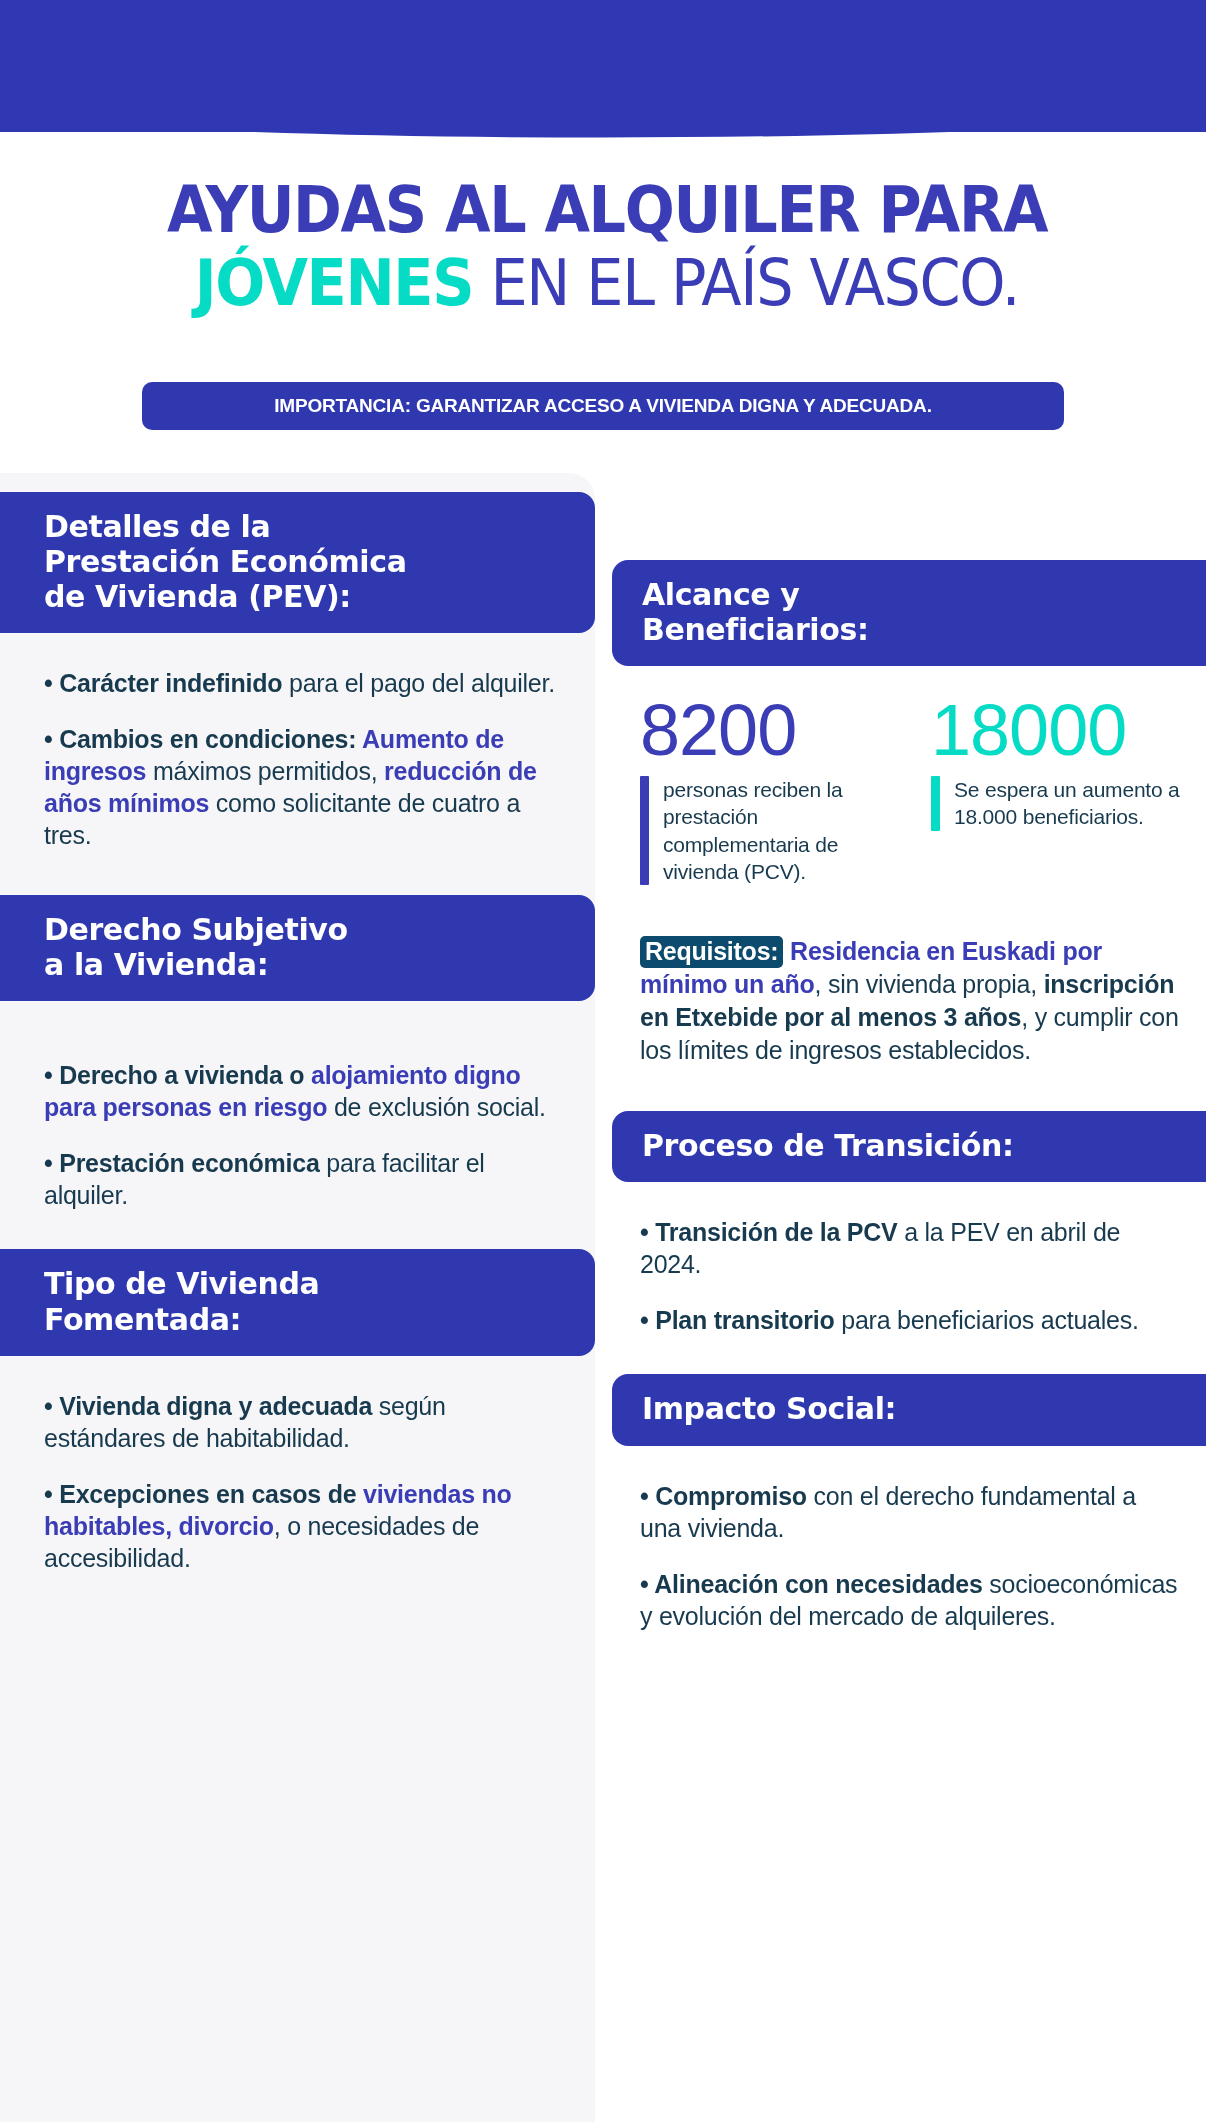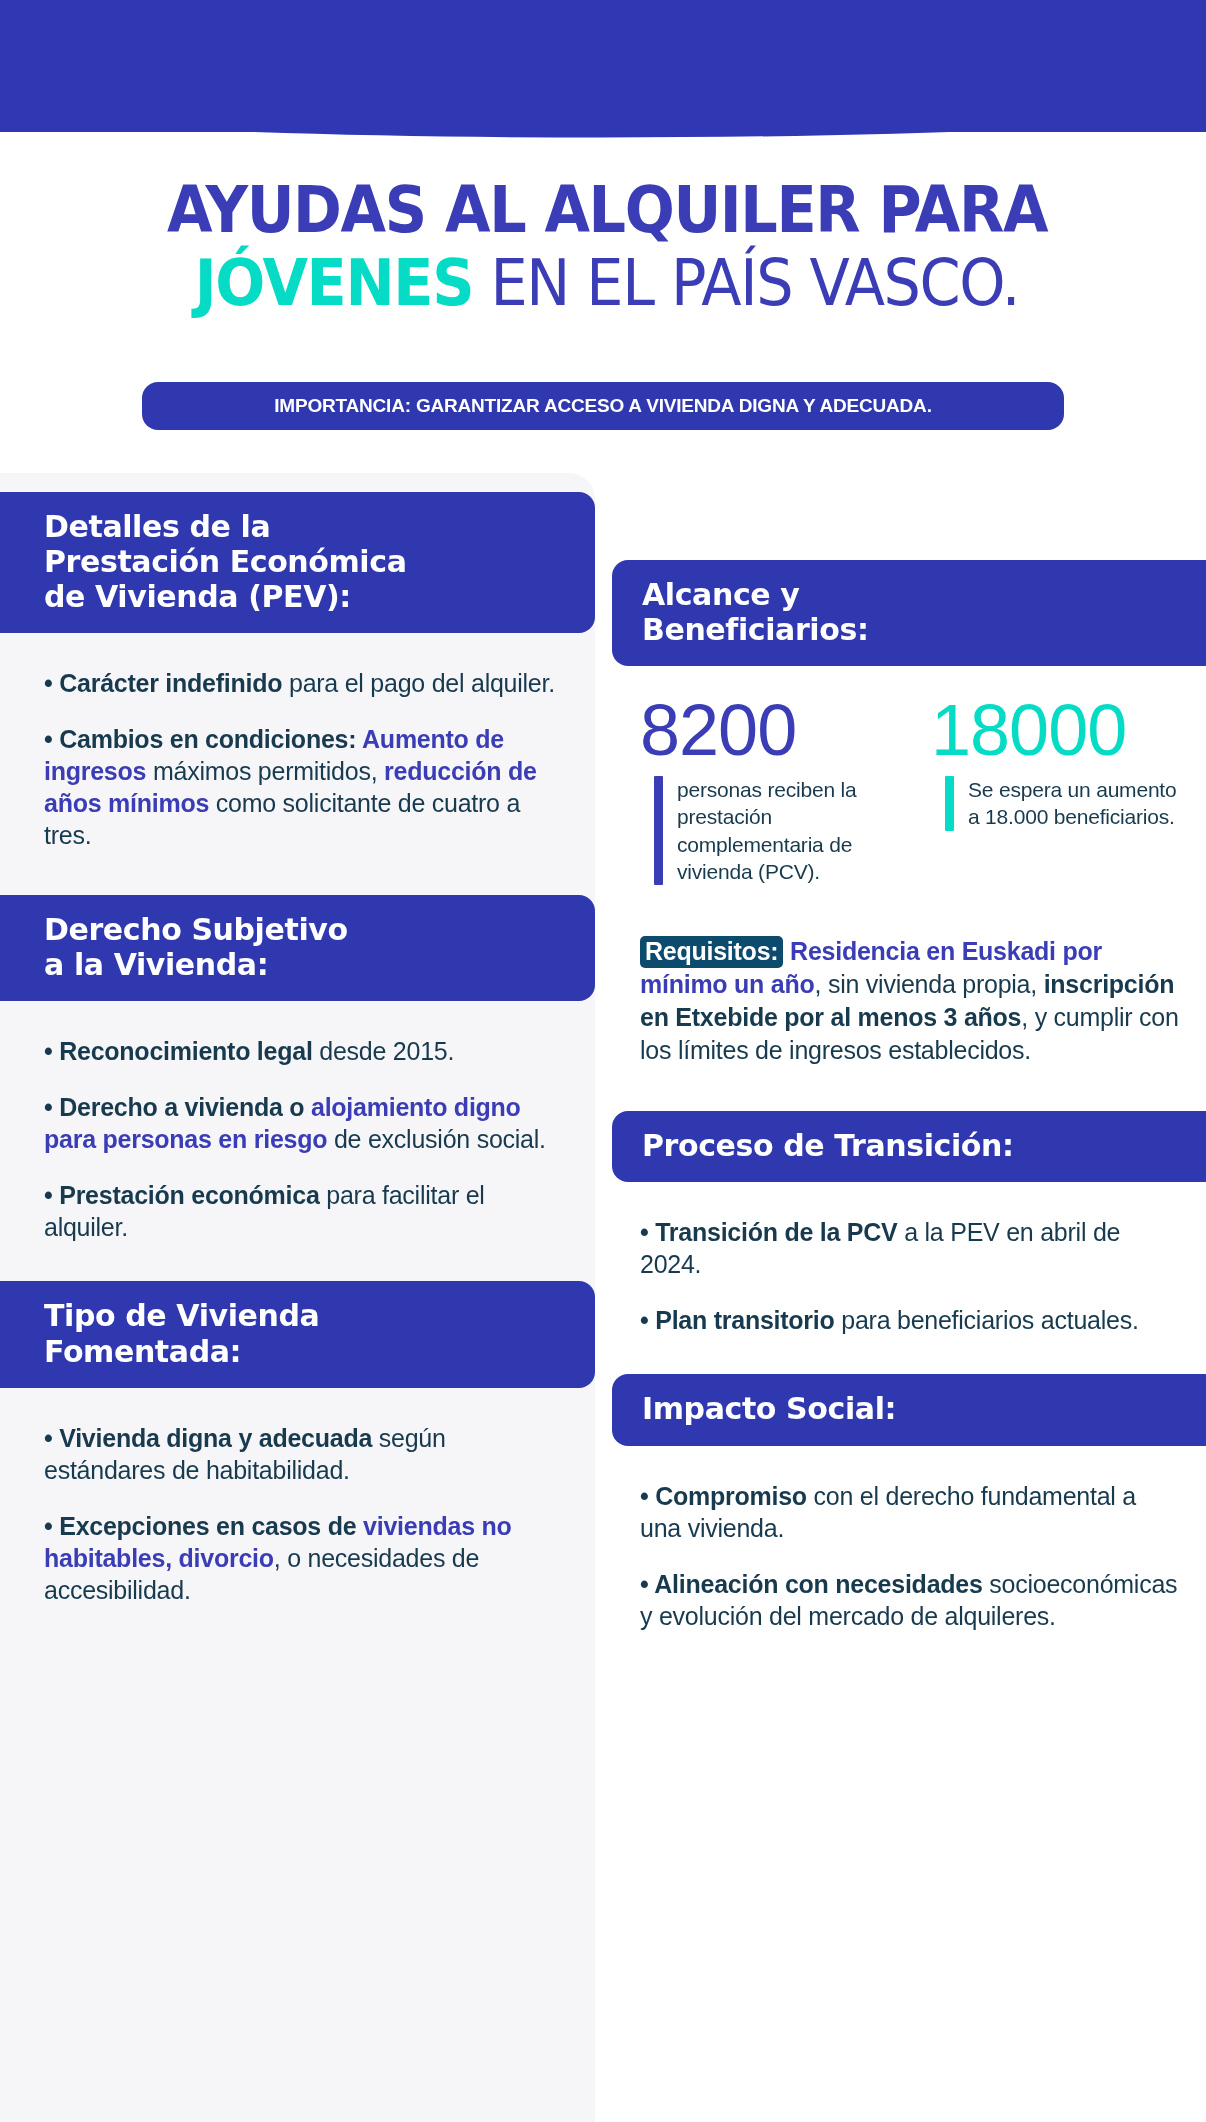--- a/index.html
+++ b/index.html
@@ -95,21 +95,21 @@
   }
 
   
   .importance {
     position: absolute;
     top: 382px;
     left: 142px;
     width: 922px;
     height: 48px;
     background: #3038b0;
-    border-radius: 16px;
+    border-radius: 10px;
     color: #ffffff;
     font-family: "Liberation Sans", sans-serif;
     font-size: 19px;
     font-weight: 700;
     letter-spacing: -0.2px;
     display: flex;
     align-items: center;
     justify-content: center;
     text-align: center;
     padding: 0 14px;
@@ -208,21 +208,20 @@
     font-size: 72px;
     line-height: 1;
     letter-spacing: -1px;
   }
   .stat-a .stat-num { color: #3a3db5; }
   .stat-b .stat-num { color: #05dbc5; }
   .stat-body {
     display: flex;
     margin-top: 10px;
     gap: 14px;
-    margin-left: 14px;
   }
   .stat-rule {
     width: 9px;
     flex: 0 0 9px;
     border-radius: 1px;
   }
   .stat-a .stat-rule { background: #3a3db5; }
   .stat-b .stat-rule { background: #05dbc5; }
   .stat-text {
     font-family: "Liberation Sans", sans-serif;
@@ -283,21 +282,20 @@
       <div class="bullet"><span class="b">• </span><span class="b">Carácter indefinido</span><span> para el pago del alquiler.</span></div>
       <div class="sp-24"></div>
       <div class="bullet"><span class="b">• </span><span class="b">Cambios en condiciones: </span><span class="v">Aumento de ingresos</span><span> máximos permitidos, </span><span class="v">reducción de años mínimos</span><span> como solicitante de cuatro a tres.</span></div>
     </div>
     <div class="sp-44"></div>
 
     <div class="hbar">Derecho Subjetivo
 a la Vivienda:</div>
     <div class="sp-34"></div>
     <div class="bullets">
-      <div class="bullet"><span class="b">• </span><span class="b">Reconocimiento legal</span><span> desde 2015.</span></div>
       <div class="sp-24"></div>
       <div class="bullet"><span class="b">• </span><span class="b">Derecho a vivienda o </span><span class="v">alojamiento digno para personas en riesgo</span><span> de exclusión social.</span></div>
       <div class="sp-24"></div>
       <div class="bullet"><span class="b">• </span><span class="b">Prestación económica</span><span> para facilitar el alquiler.</span></div>
     </div>
     <div class="sp-38"></div>
 
     <div class="hbar">Tipo de Vivienda
 Fomentada:</div>
     <div class="sp-34"></div>

